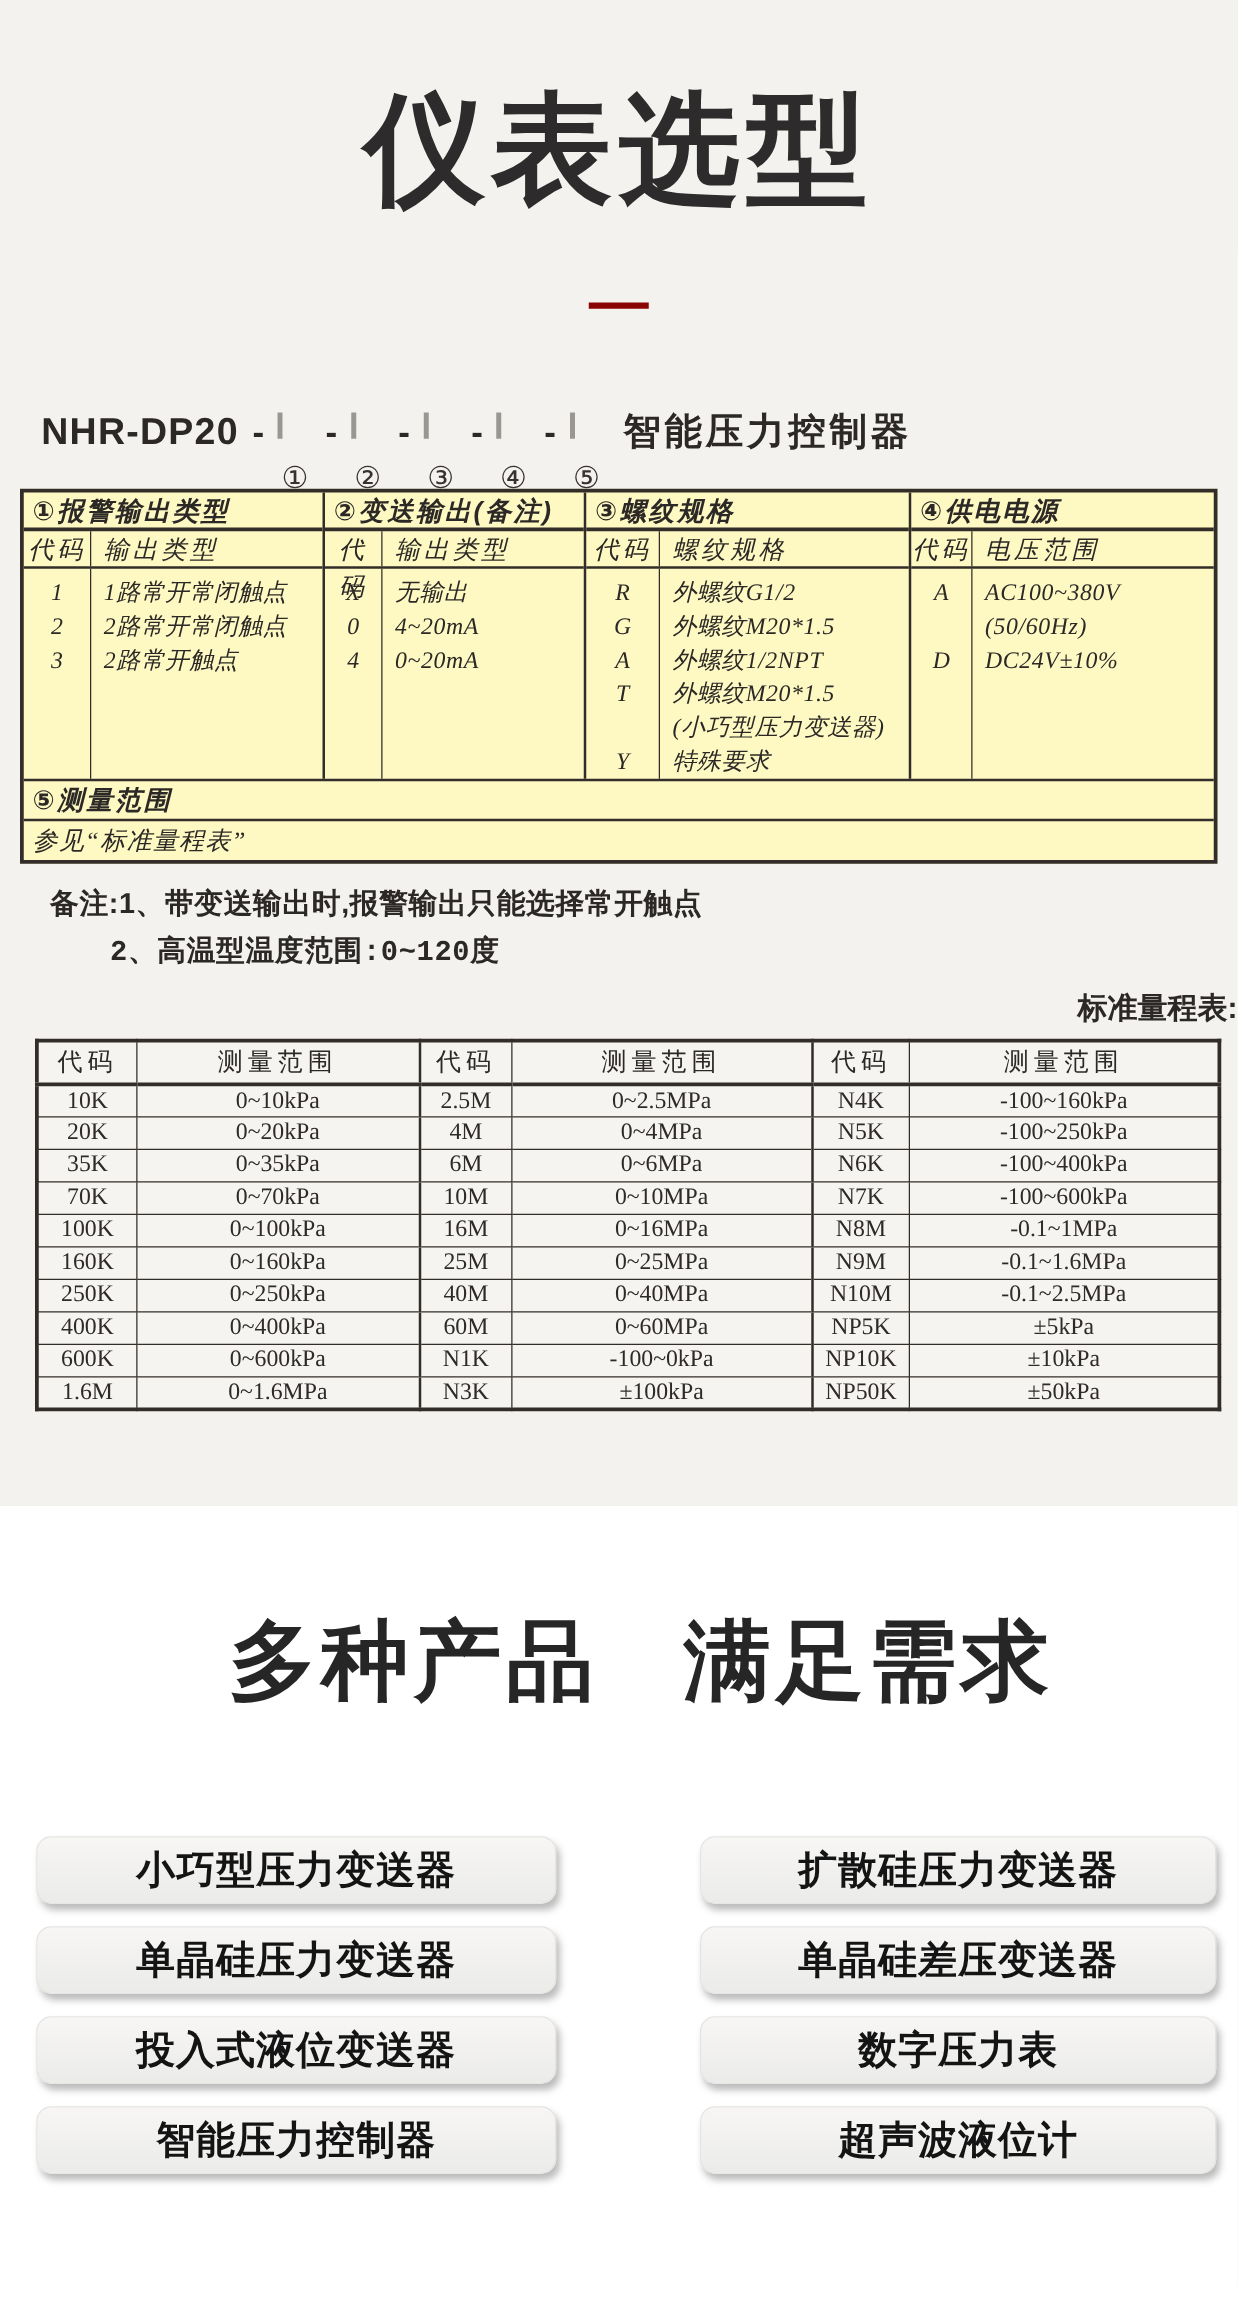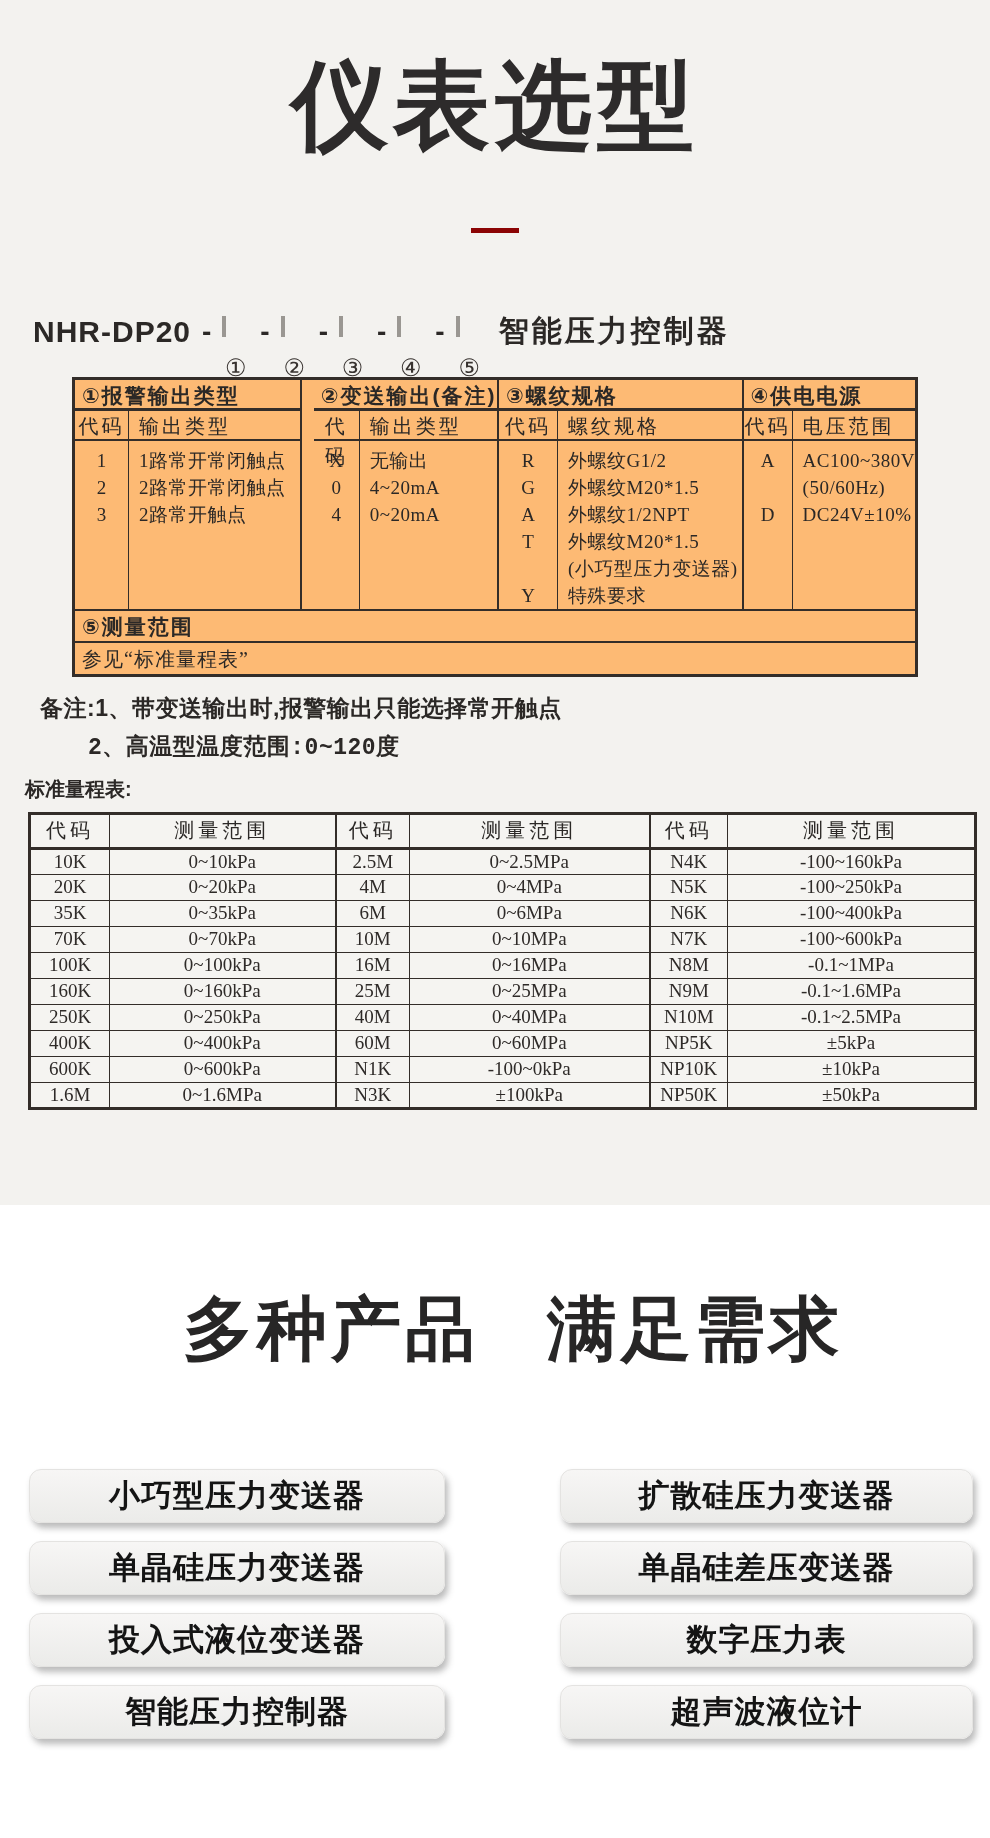--- a/index.html
+++ b/index.html
@@ -10,21 +10,21 @@
     overflow: hidden;
     font-family: "Liberation Sans", "DejaVu Sans", sans-serif;
     color: #2b2826;
   }
   .top-section {
     background: #f3f2ef;
     height: 1205px;
     overflow: hidden;
   }
   .main-title {
-    padding-top: 50px;
+    padding-top: 64px;
     text-align: center;
     font-size: 97px;
     line-height: 1.15;
     font-weight: bold;
     color: #2d2b2b;
     letter-spacing: 5px;
   }
   .red-dash {
     width: 48px; height: 5px;
     background: #8b0404;
@@ -50,29 +50,30 @@
     top: 36px; left: 50%;
     transform: translateX(-50%);
     font-family: "Liberation Serif", "DejaVu Serif", serif;
     font-size: 24px;
     color: #37322f;
   }
   .model-suffix { font-size: 30px; font-weight: bold; margin-left: 16px; letter-spacing: 3px; }
 
   
   .sel-table {
-    width: 846px;
+    width: 958px;
     margin: 24px auto 0 auto;
     border: 3px solid #332d29;
-    background: #fdba74;
+    background: #fef9c3;
+    font-style: italic;
   }
   .sel-groups { display: flex; align-items: stretch; }
   .sel-group { display: flex; flex-direction: column; }
   .sel-group + .sel-group { border-left: 2px solid #332d29; }
-  .g0 { width: 239px; } .g1 { width: 209px; padding-left: 12px; } .g2 { width: 260px; } .g3 { flex: 1; }
+  .g0 { width: 239px; } .g1 { width: 209px; } .g2 { width: 260px; } .g3 { flex: 1; }
   .sel-group-title {
     height: 31px; line-height: 31px;
     padding-left: 7px;
     font-size: 21px; font-weight: bold;
     letter-spacing: 2px;
     border-bottom: 3px solid #332d29;
   }
   .sel-sub {
     display: flex;
     height: 30px; line-height: 30px;
@@ -105,21 +106,21 @@
     border-top: 2px solid #332d29;
     height: 33px; line-height: 33px;
     padding-left: 7px;
     font-family: "Liberation Serif", "DejaVu Serif", serif;
     font-size: 20px; letter-spacing: 1px;
   }
 
   
   .note-line1 { margin: 16px 14px 0 40px; font-size: 23px; font-weight: bold; letter-spacing: 0.5px; }
   .note-line2 { margin: 7px 0 0 88px; font-size: 23px; font-weight: bold; letter-spacing: 0.5px; font-family: Liberation Mono, monospace; }
-  .range-label { margin: 14px 0 0 25px; font-size: 20px; font-weight: bold; }
+  .range-label { margin: 14px 0 0 25px; font-size: 24px; font-weight: bold; text-align: right; }
 
   
   .range-table {
     border-collapse: collapse;
     margin: 9px 0 0 28px;
     background: #f5f4f1;
     border: 3px solid #332d29;
     font-family: "Liberation Serif", "DejaVu Serif", serif;
   }
   .range-table th {

